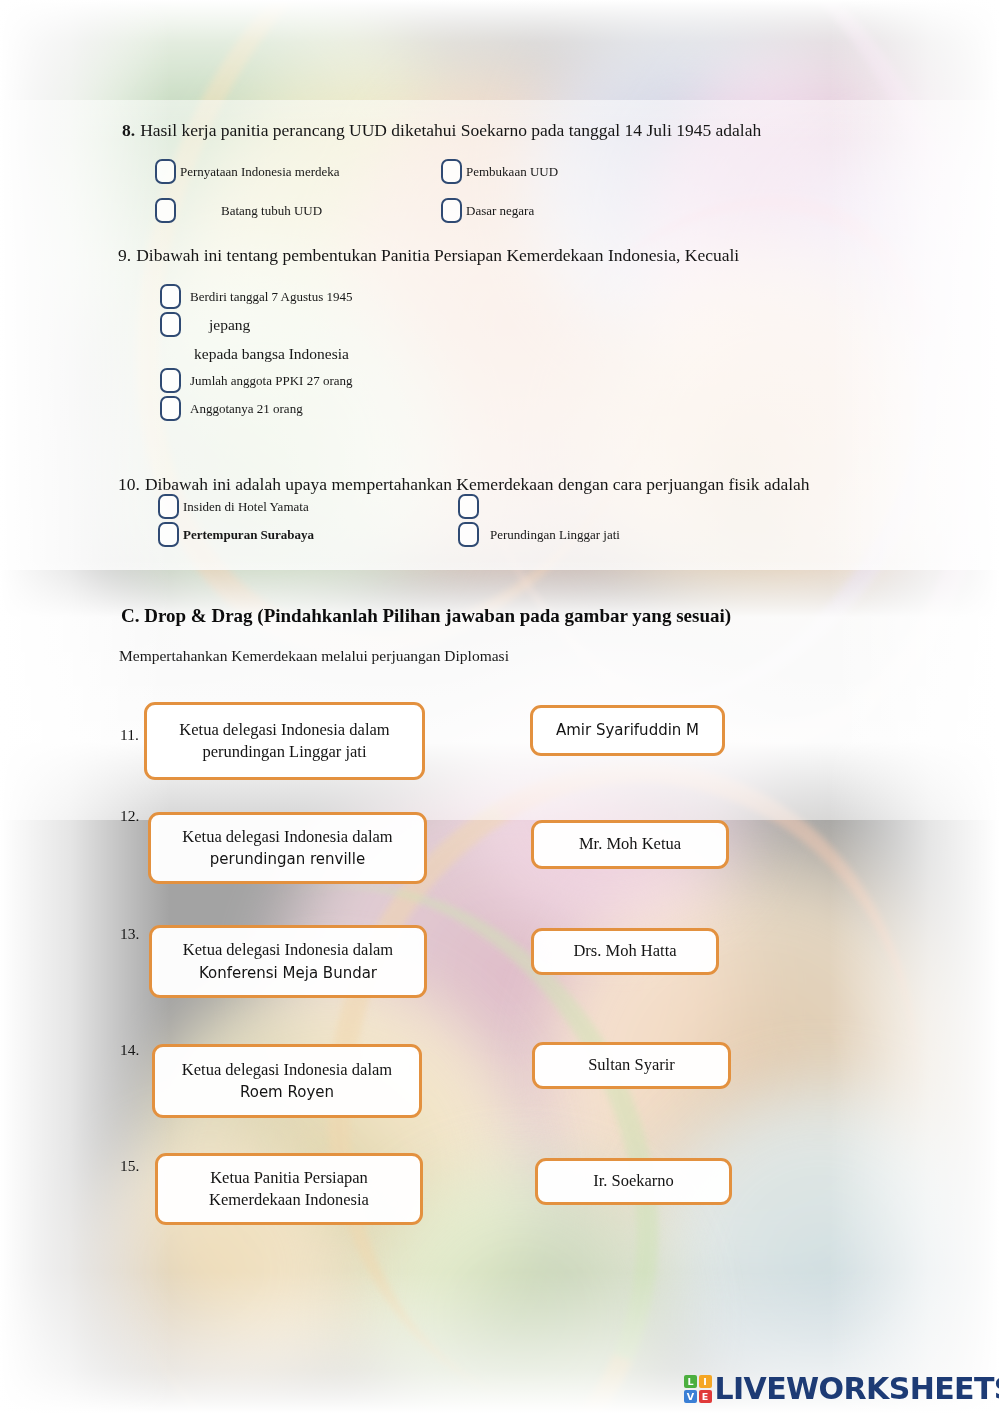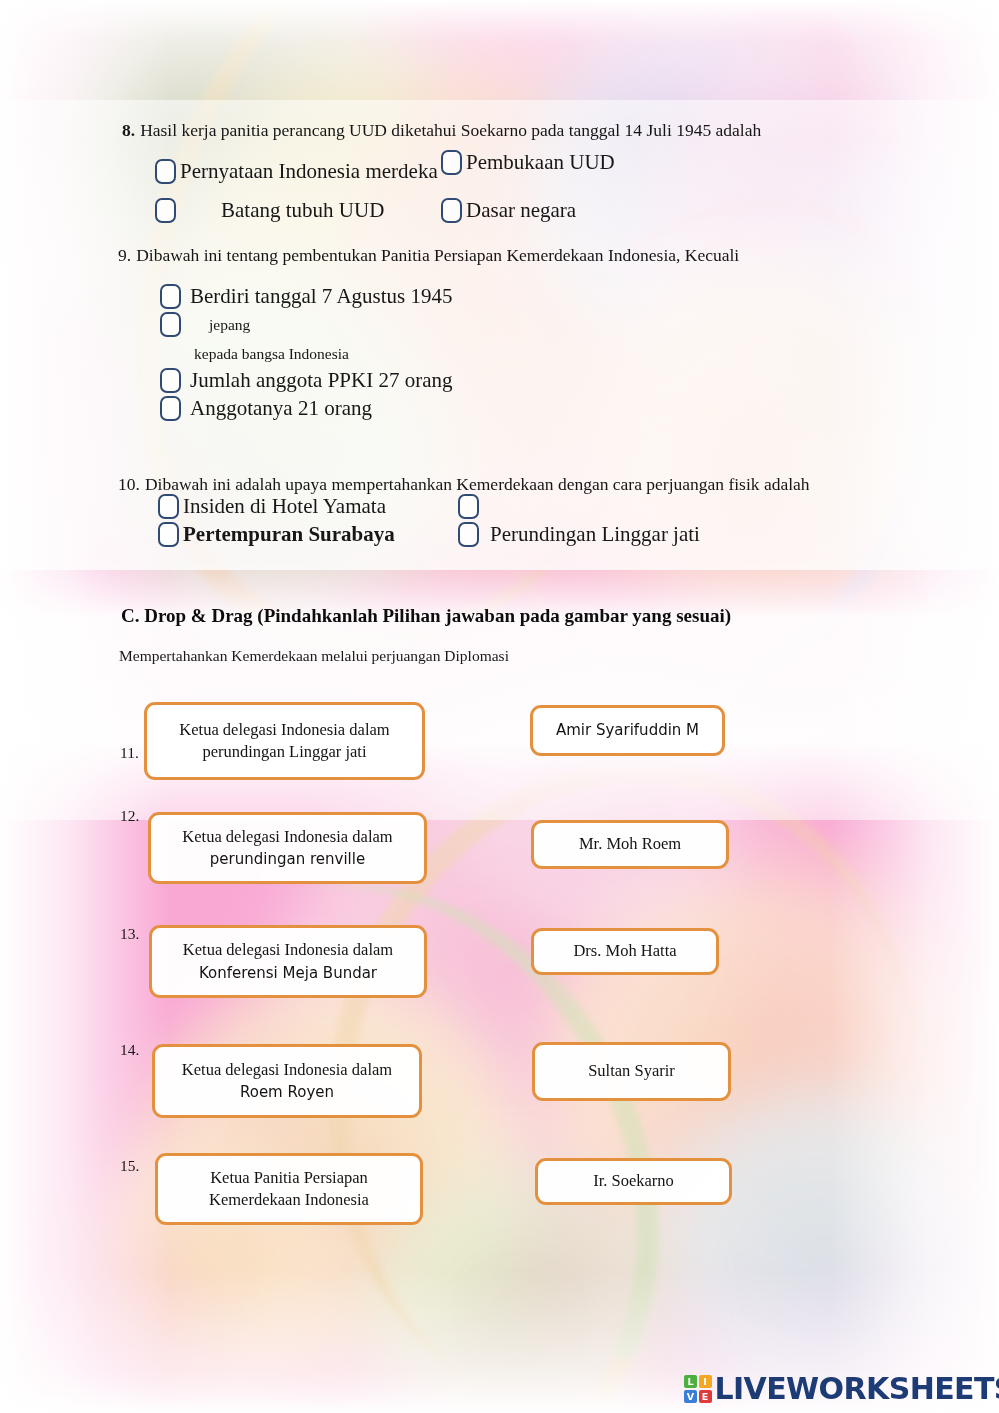--- a/index.html
+++ b/index.html
@@ -13,21 +13,21 @@
     background: #ffffff;
     overflow: hidden;
   }
 
   
   #page {
     position: relative;
     width: 999px;
     height: 1413px;
     overflow: hidden;
-    background: #f9a8d4;
+    background: #a3a3a3;
   }
 
   .bg-layer {
     position: absolute;
     inset: 0;
     pointer-events: none;
   }
 
   
   .blob {
@@ -96,21 +96,21 @@
     width: 21px;
     height: 25px;
     border: 2.6px solid #2f4a73;
     border-radius: 7px;
     background: rgba(255,255,255,.82);
     box-sizing: border-box;
     flex: none;
   }
 
   .opt-label {
-    font-size: 21px;
+    font-size: 13px;
     color: #171717;
     line-height: 25px;
     margin-left: 4px;
     white-space: nowrap;
   }
 
   
   .sec-title {
     position: absolute;
     font-size: 19px;
@@ -226,21 +226,21 @@
 
   <div id="content">
 
     <div class="q-block" style="left:122px; top:119px;">
       <div class="q-text"><b>8.</b><span style="margin-left:5px">Hasil kerja panitia perancang UUD diketahui Soekarno pada tanggal 14 Juli 1945 adalah</span></div>
     </div>
     <div class="q-block opt-row" style="left:155px; top:159px;">
       <span class="checkbox" style="border-color: rgb(47, 74, 115);"></span>
       <span class="opt-label">Pernyataan Indonesia merdeka</span>
     </div>
-    <div class="q-block opt-row" style="left:441px; top:150px;">
+    <div class="q-block opt-row" style="left:441px; top:159px;">
       <span class="checkbox" style="border-color: rgb(47, 74, 115);"></span>
       <span class="opt-label">Pembukaan UUD</span>
     </div>
     <div class="q-block opt-row" style="left:155px; top:198px;gap:41px;">
       <span class="checkbox" style="border-color: rgb(47, 74, 115);"></span>
       <span class="opt-label">Batang tubuh UUD</span>
     </div>
     <div class="q-block opt-row" style="left:441px; top:198px;">
       <span class="checkbox" style="border-color: rgb(47, 74, 115);"></span>
       <span class="opt-label">Dasar negara</span>
@@ -284,21 +284,21 @@
       <span class="opt-label">Pertempuran Surabaya</span>
     </div>
     <div class="q-block opt-row" style="left:458px; top:522px;">
       <span class="checkbox" style="border-color: rgb(47, 74, 115);"></span>
       <span class="opt-label" style="margin-left:11px">Perundingan Linggar jati</span>
     </div>
 
     <div class="sec-title" style="left:121px; top:605px;">C. Drop &amp; Drag (Pindahkanlah Pilihan jawaban pada gambar yang sesuai)</div>
     <div class="sec-sub" style="left:119px; top:647px;">Mempertahankan Kemerdekaan melalui perjuangan Diplomasi</div>
 
-    <div class="dd-num" style="left:120px; top:744px;">11.</div>
+    <div class="dd-num" style="left:120px; top:726px;">11.</div>
     <div class="dd-num" style="left:120px; top:807px;">12.</div>
     <div class="dd-num" style="left:120px; top:925px;text-align:center;">13.</div>
     <div class="dd-num" style="left:120px; top:1041px;">14.</div>
     <div class="dd-num" style="left:120px; top:1157px;">15.</div>
 
     <div class="dd-box" style="left: 144px; top: 702px; width: 281px; height: 78px; border-color: rgb(227, 145, 63);">
       <div>
         <span>Ketua delegasi Indonesia dalam</span><br>
         <span>perundingan Linggar jati</span>
       </div>
@@ -327,25 +327,25 @@
 
     <div class="dd-box" style="left: 155px; top: 1153px; width: 268px; height: 72px; border-color: rgb(227, 145, 63);">
       <div>
         <span>Ketua Panitia Persiapan</span><br>
         <span>Kemerdekaan Indonesia</span>
       </div>
     </div>
 
     <div class="dd-box ans" style="left: 530px; top: 705px; width: 195px; height: 51px; border-color: rgb(227, 145, 63);">Amir Syarifuddin M</div>
 
-    <div class="dd-box ans serif" style="left: 531px; top: 820px; width: 198px; height: 49px; border-color: rgb(227, 145, 63);">Mr. Moh Roem</div>
+    <div class="dd-box ans serif" style="left: 531px; top: 820px; width: 198px; height: 49px; border-color: rgb(227, 145, 63);">Mr. Moh Ketua</div>
 
     <div class="dd-box ans serif" style="left: 531px; top: 928px; width: 188px; height: 47px; border-color: rgb(227, 145, 63);">Drs. Moh Hatta</div>
 
-    <div class="dd-box ans serif" style="left: 532px; top: 1042px; width: 199px; height: 59px; border-color: rgb(227, 145, 63);">Sultan Syarir</div>
+    <div class="dd-box ans serif" style="left: 532px; top: 1042px; width: 199px; height: 47px; border-color: rgb(227, 145, 63);">Sultan Syarir</div>
 
     <div class="dd-box ans serif" style="left: 535px; top: 1158px; width: 197px; height: 47px; border-color: rgb(227, 145, 63);">Ir. Soekarno</div>
 
   </div>
 
   <div id="logo">
     <div class="logo-tiles">
       <span class="tile" style="background: rgb(76, 175, 63);">L</span>
       <span class="tile" style="background: rgb(245, 166, 35);">I</span>
       <span class="tile" style="background: rgb(58, 127, 213);">V</span>

